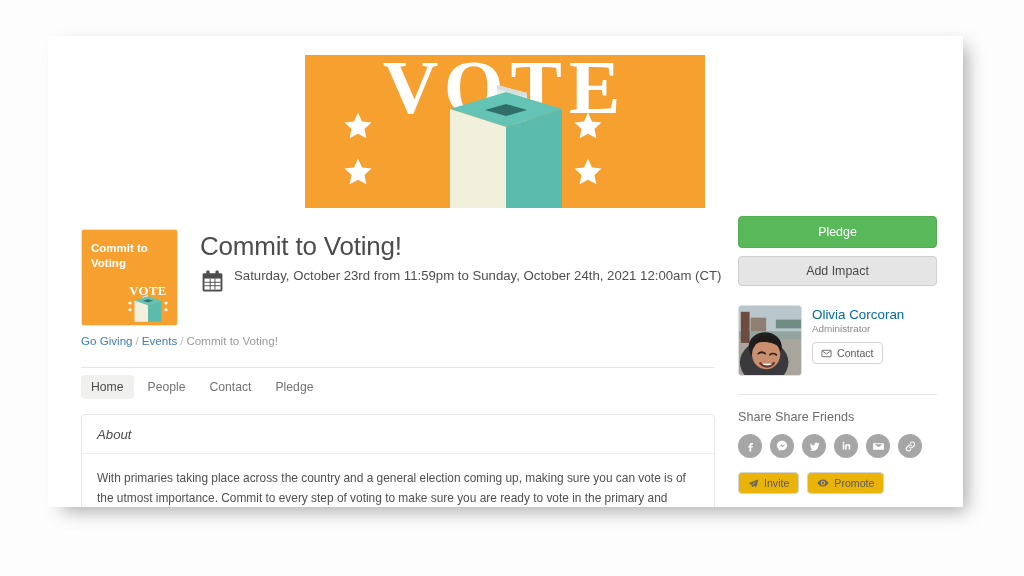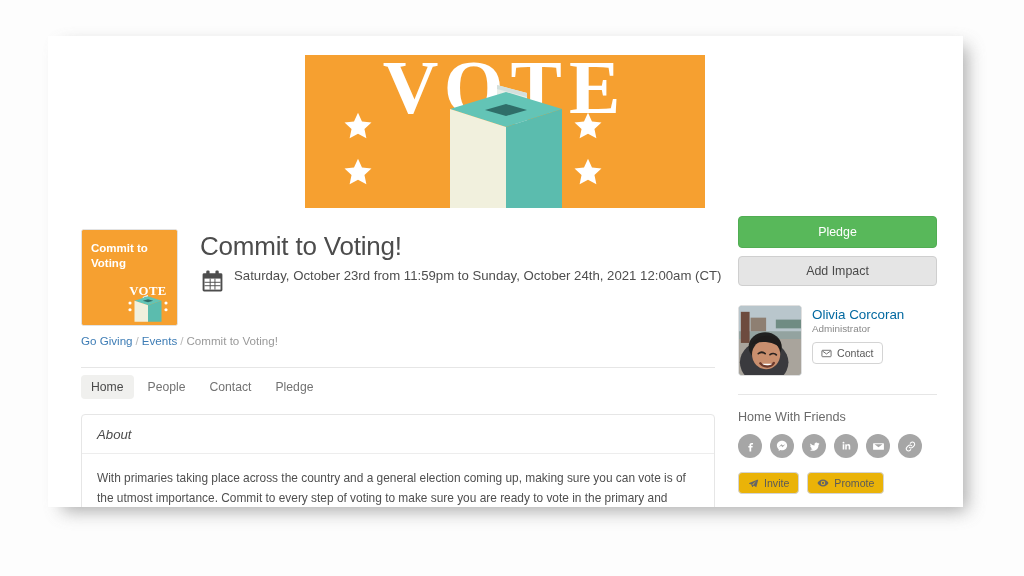--- a/index.html
+++ b/index.html
@@ -258,21 +258,21 @@
             <rect x="2" y="5" width="20" height="14" rx="1.6" fill="none" stroke="#666" stroke-width="2"></rect>
             <path d="M3 6.5l9 6.5 9-6.5" fill="none" stroke="#666" stroke-width="2"></path>
           </svg>
           <span>Contact</span>
         </button>
       </div>
     </div>
 
     <div class="hr-side"></div>
 
-    <div class="share-title">Home With Friends</div>
+    <div class="share-title">Share Share Friends</div>
 
     <div class="share-icons">
       <div class="sicon">
         <svg width="13" height="13" viewBox="0 0 24 24">
             <path fill="#fff" d="M14.5 8.5h2.2V5.6h-2.6c-3 0-4 1.8-4 3.9v1.4H8v3h2.1V21h3.2v-7.1h2.4l.4-3h-2.8V9.6c0-.7.3-1.1 1.2-1.1z"></path>
           </svg>
       </div>
       <div class="sicon">
         <svg width="14" height="14" viewBox="0 0 24 24">
             <path fill="#fff" d="M12 3C7 3 3.2 6.7 3.2 11.2c0 2.5 1.2 4.8 3.2 6.3v3.1l2.9-1.6c.9.2 1.8.4 2.7.4 5 0 8.8-3.7 8.8-8.2S17 3 12 3zm.9 11l-2.2-2.4L6.3 14l4.8-5.1 2.3 2.4L17.7 9z"></path>

